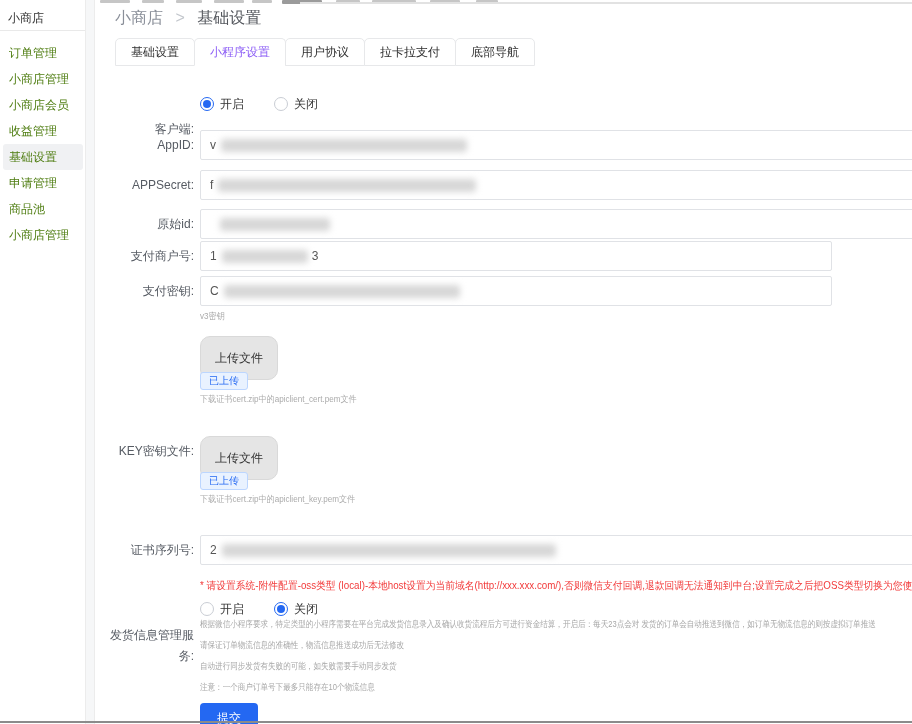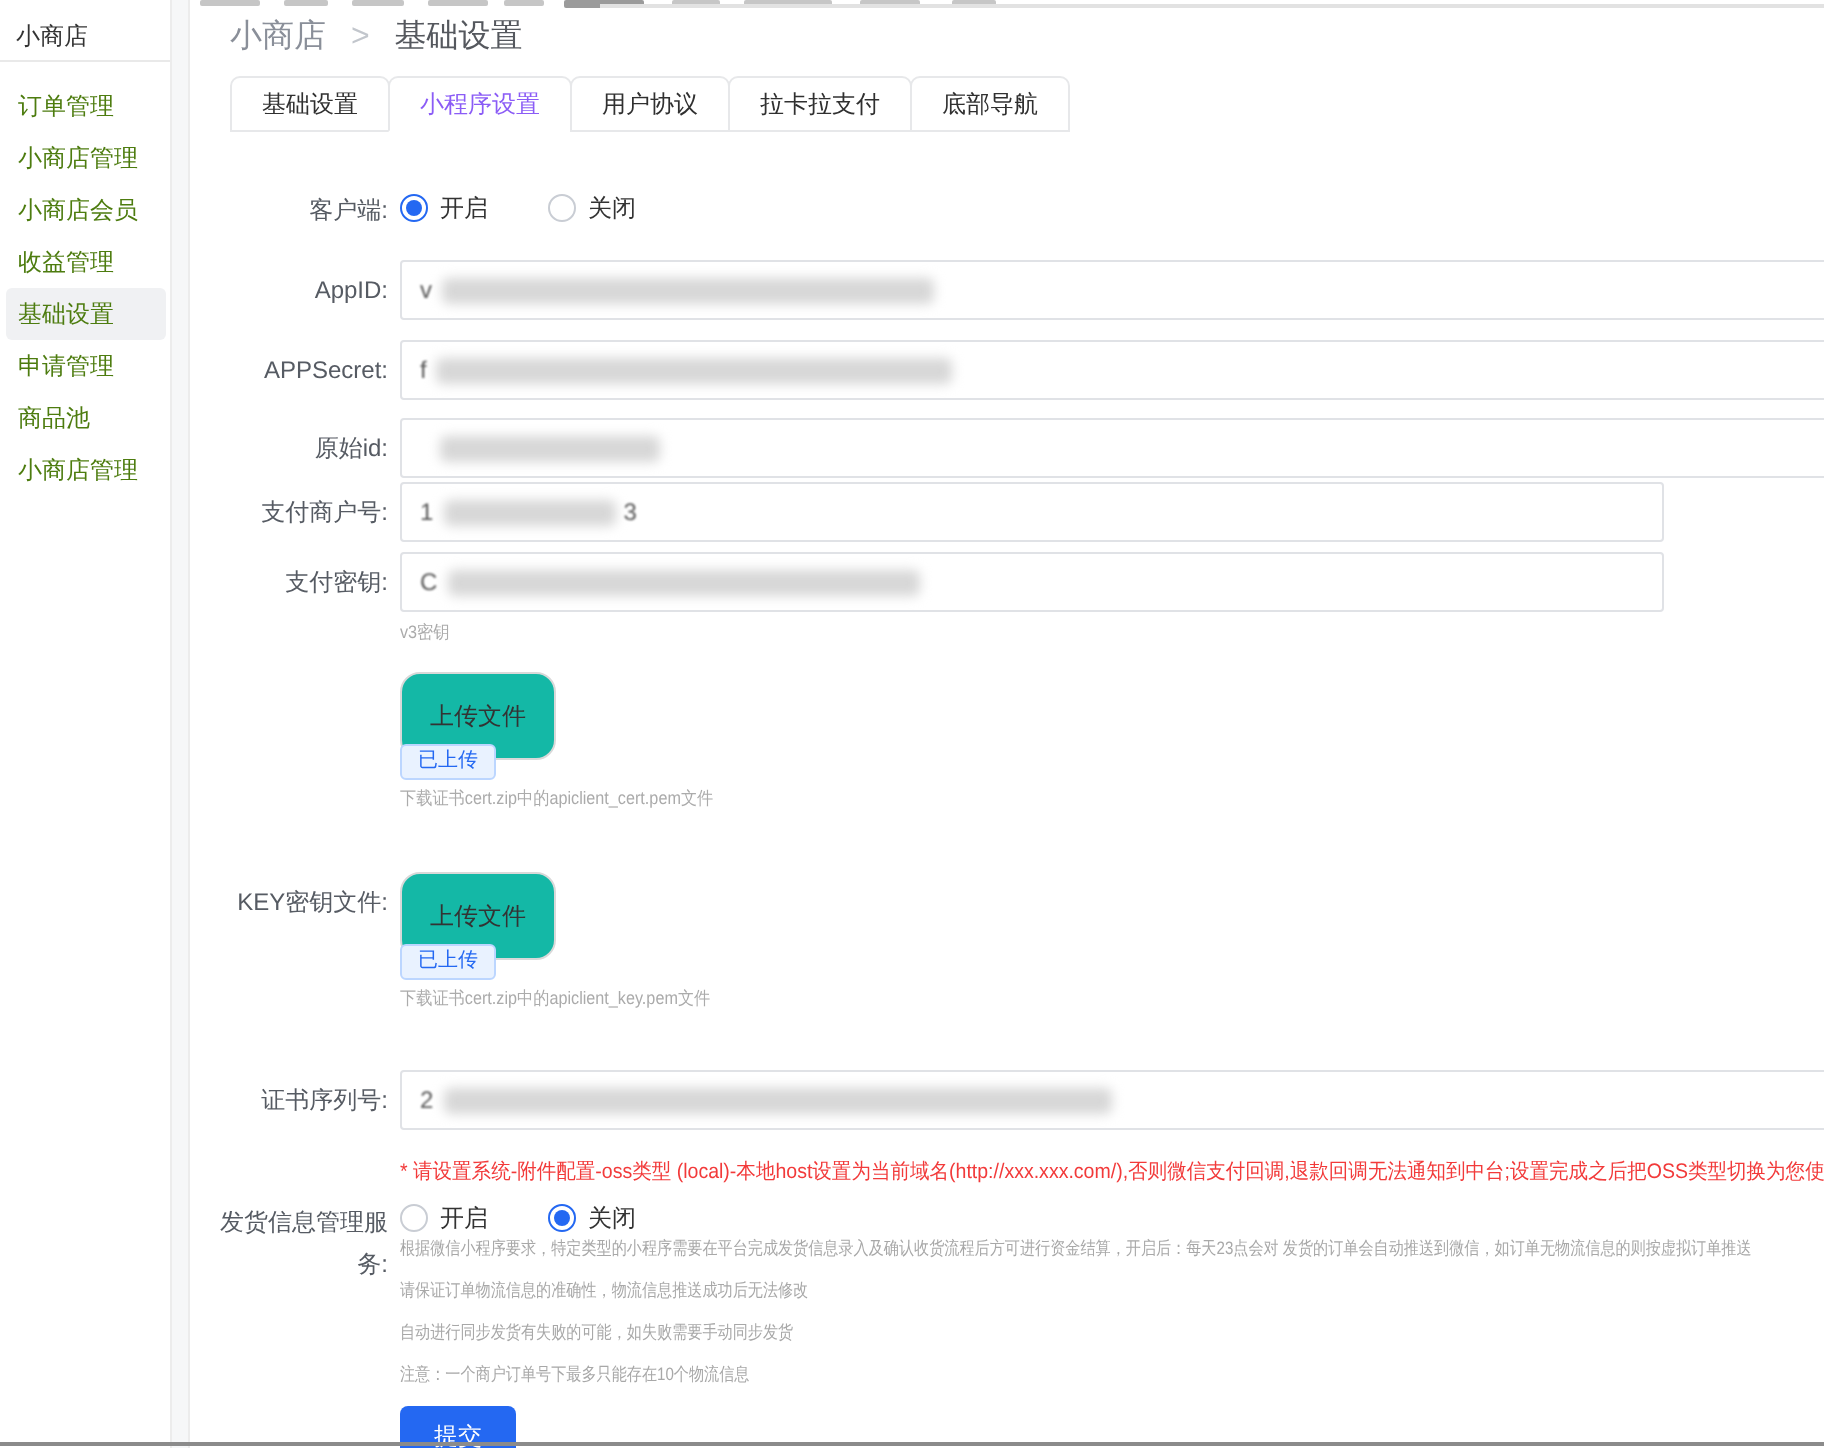--- a/index.html
+++ b/index.html
@@ -30,37 +30,37 @@
 
   
   .tabs { position:absolute; top:38px; left:115px; display:flex; }
   .tab { height:28px; line-height:26px; padding:0 15px; font-size:12px; color:#303030;
          border:1px solid #e7e8ea; background:#fff; border-radius:5px 5px 0 0; margin-left:-1px; cursor:pointer; }
   .tab:first-child { margin-left:0; }
   .tab.active { color:#8b5cf6; border-bottom-color:#fff; }
 
   
   .flabel { position:absolute; left:100px; width:94px; text-align:right; font-size:12px; color:#565b63; line-height:30px; }
-  .flabel.rl { line-height:16px; }
+  .flabel.rl { line-height:16px;margin-top:24px; }
   .inputbox { position:absolute; left:200px; height:30px; border:1px solid #e0e2e6; border-radius:2px; background:#fff;
               display:flex; align-items:center; padding-left:9px; font-size:12px; color:#4a4a4a; }
   .inputbox.fullcut { width:720px; }  
   .inputbox.mid { width:632px; }
   .blob { display:inline-block; height:13px; background:#d7d7d7; border-radius:3px; filter:blur(3px); margin-left:5px; }
   .pfx { filter:blur(0.4px); color:#555; }
   .sfx { margin-left:4px; color:#555; filter:blur(0.4px); }
 
   .radio-row { position:absolute; left:200px; display:flex; align-items:center; height:16px; }
   .radio { width:14px; height:14px; border-radius:50%; border:1px solid #c9cdd4; background:#fff; position:relative; cursor:pointer; flex:0 0 auto; }
   .radio.checked { border-color:#2468f2; }
   .radio.checked::after { content:""; position:absolute; left:2px; top:2px; width:8px; height:8px; border-radius:50%; background:#2468f2; }
   .radio-label { font-size:12px; color:#333; margin:0 30px 0 6px; }
 
   .upload-btn { position:absolute; left:200px; width:78px; height:44px; border:1px solid #d9d9d9; border-radius:10px;
-                background:#14b8a6; font-size:12px; color:#333; display:flex; align-items:center; justify-content:center; cursor:pointer; }
+                background:#e5e5e5; font-size:12px; color:#333; display:flex; align-items:center; justify-content:center; cursor:pointer; }
   .tag { position:absolute; left:200px; height:18px; padding:0 8px; background:#e9f2ff; border:1px solid #bcd6ff;
          color:#2468f2; font-size:10px; line-height:16px; border-radius:3px; }
   .tinynote { position:absolute; left:200px; font-size:9px; color:#ababab; white-space:nowrap; transform:scaleX(.9); transform-origin:0 50%; }
 
   .warning { position:absolute; left:200px; top:579px; font-size:10.5px; color:#f23a3a; white-space:nowrap;
              transform:scaleX(.93); transform-origin:0 50%; }
 
   .ship-notes { position:absolute; left:200px; top:614px; font-size:9px; color:#a8a8a8; line-height:21px;
                 white-space:nowrap; transform:scaleX(.84); transform-origin:0 0; }
 

